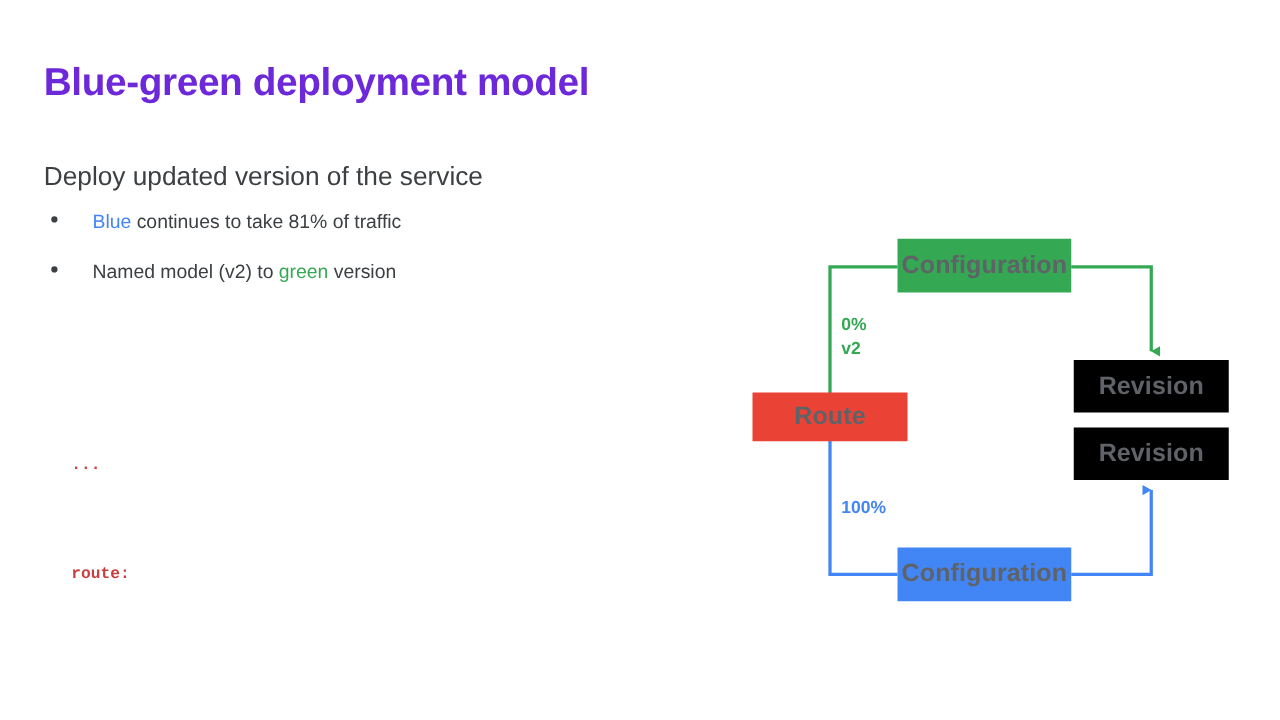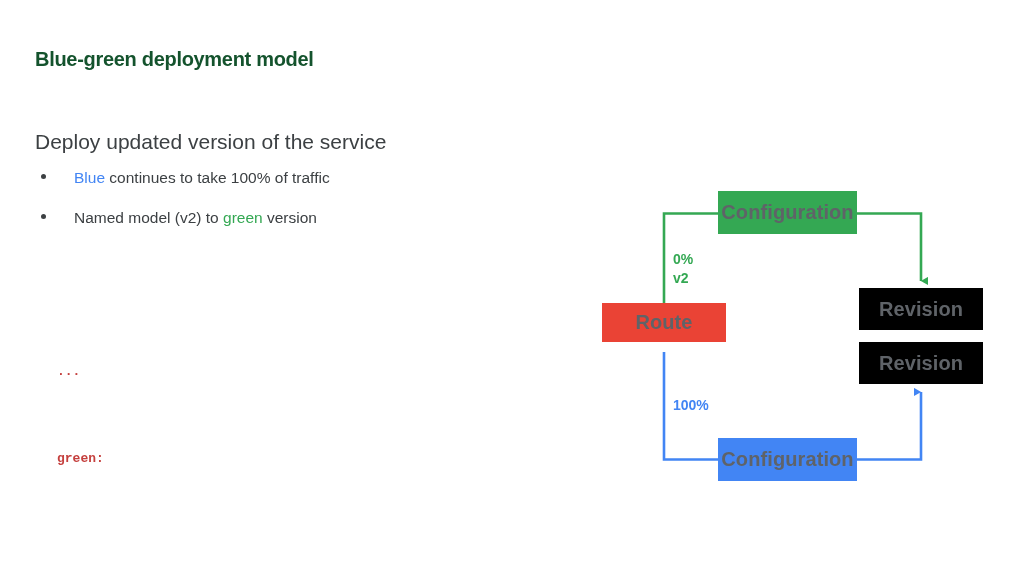--- a/index.html
+++ b/index.html
@@ -20,23 +20,23 @@
     position: absolute;
     inset: 0;
     background: #ffffff;
   }
 
   
   .page-title {
     position: absolute;
     left: 35px;
     top: 48px;
-    font-size: 20px;
-    font-weight: bold;
-    color: #14532d;
+    font-size: 31px;
+    font-weight: bold;
+    color: #6d28d9;
     letter-spacing: -0.3px;
     white-space: nowrap;
   }
   .subtitle {
     position: absolute;
     left: 35px;
     top: 130px;
     font-size: 21px;
     color: #3c4043;
     white-space: nowrap;
@@ -125,31 +125,31 @@
 
 <div class="slide">
 
   <div class="page-title">Blue-green deployment model</div>
 
   <div class="subtitle">Deploy updated version of the service</div>
 
   <div class="bullets">
     <div class="bullet-row">
       <span class="bullet-dot"></span>
-      <span class="bullet-text"><span class="accent-blue">Blue</span><span> continues to take 100% of traffic</span></span>
+      <span class="bullet-text"><span class="accent-blue">Blue</span><span> continues to take 81% of traffic</span></span>
     </div>
     <div class="bullet-row">
       <span class="bullet-dot"></span>
       <span class="bullet-text"><span>Named model (v2) to </span><span class="accent-green">green</span><span> version</span></span>
     </div>
   </div>
 
   <div class="code-block">
     <div class="code-line">...</div>
-    <div class="code-line">green:</div>
+    <div class="code-line">route:</div>
     
     
     
     
     
     
   </div>
 
   <div class="diagram">
     <svg width="1024" height="576" viewBox="0 0 1024 576" xmlns="http://www.w3.org/2000/svg">
@@ -169,21 +169,21 @@
       <path d="M664,352 L664,459.5 L718,459.5" fill="none" stroke="#4285f4" stroke-width="2.6"></path>
 
       <path d="M857,459.5 L921,459.5 L921,392" fill="none" stroke="#4285f4" stroke-width="2.6" marker-end="url(#arrow-blue)"></path>
     </svg>
   </div>
 
   <div class="node node-green" style="left:718px; top:191px; width:139px; height:43px;">
     <span>Configuration</span>
   </div>
 
-  <div class="node node-red" style="left:602px; top:303px; width:124px; height:39px;">
+  <div class="node node-red" style="left:602px; top:314px; width:124px; height:39px;">
     <span>Route</span>
   </div>
 
   <div class="node node-yellow" style="left:859px; top:288px; width:124px; height:42px;">
     <span>Revision</span>
   </div>
 
   <div class="node node-yellow" style="left:859px; top:342px; width:124px; height:42px;">
     <span>Revision</span>
   </div>

